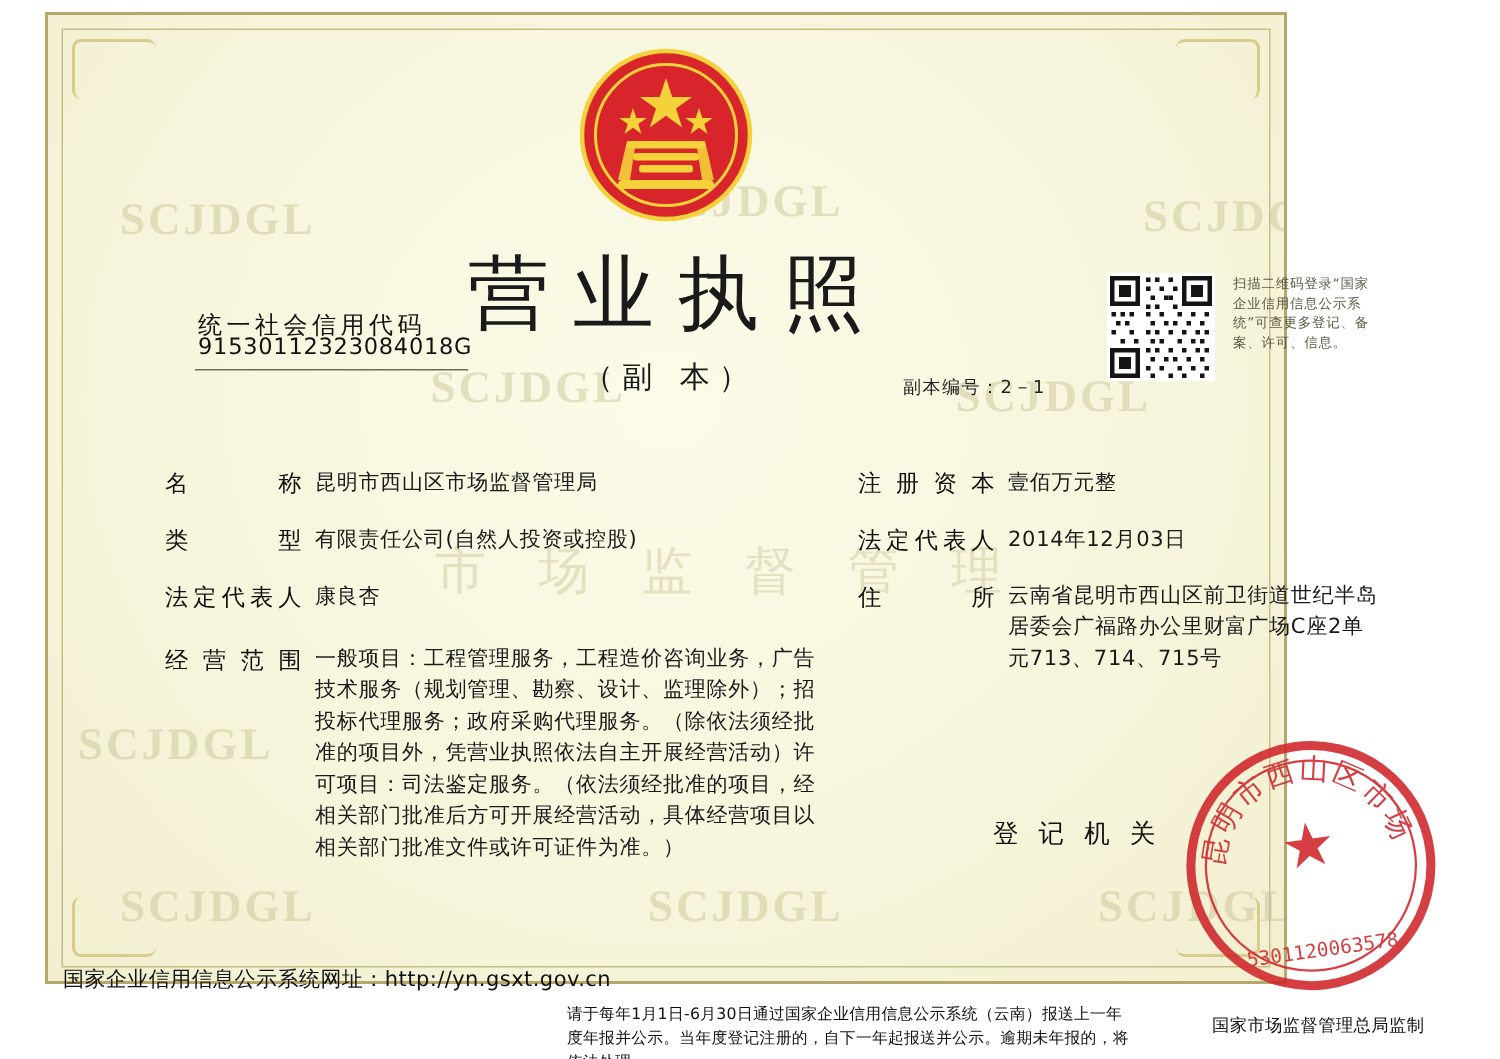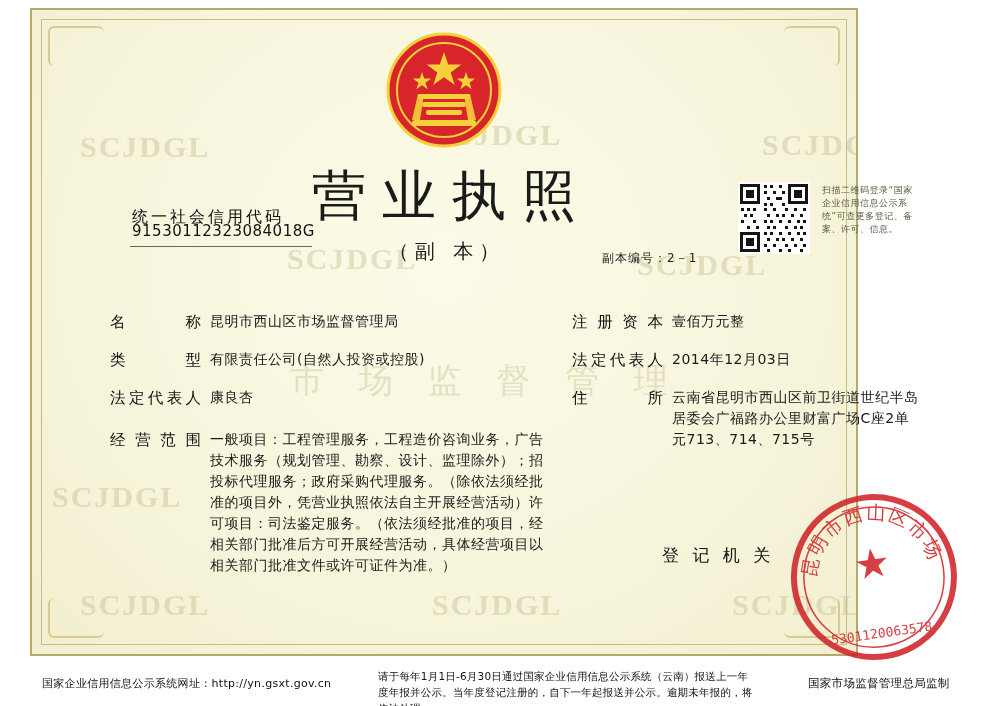--- a/index.html
+++ b/index.html
@@ -239,22 +239,22 @@
     width: 175px;
     height: 175px;
     transform: rotate(-8deg);
     opacity: 0.88;
   }
 
   
   .footer-left {
     position: absolute;
     left: 42px;
-    top: 676px;
-    font-size: 11px;
+    top: 644px;
+    font-size: 14px;
     color: #111;
     letter-spacing: 0.3px;
     text-align: center;
   }
   .footer-mid {
     position: absolute;
     left: 378px;
     top: 668px;
     width: 380px;
     font-size: 10.5px;

